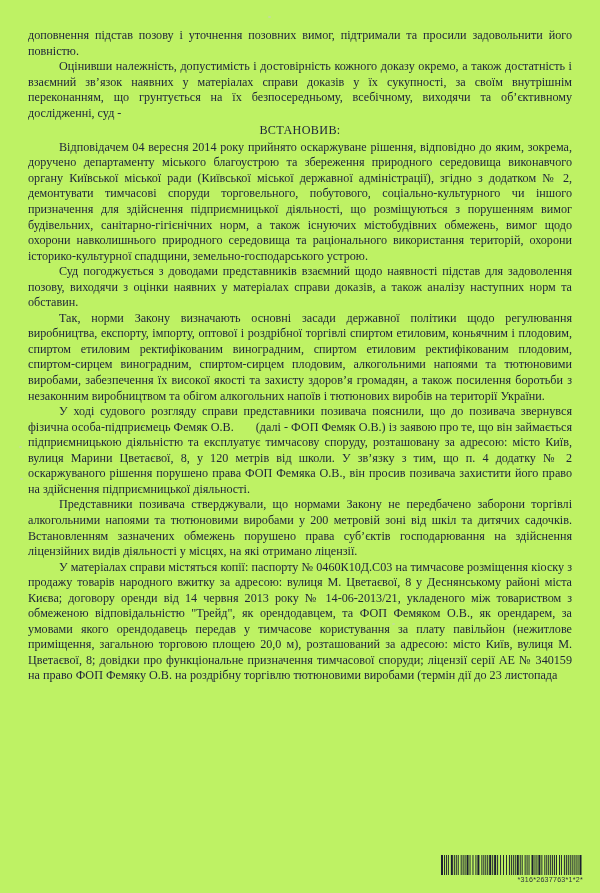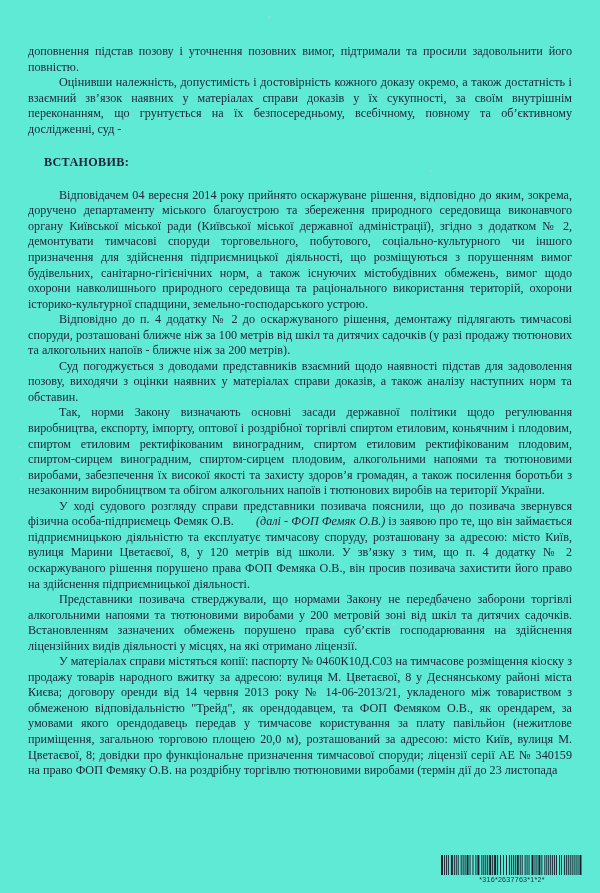--- a/index.html
+++ b/index.html
@@ -13,23 +13,23 @@
     height: 893px;
     position: relative;
     overflow: hidden;
     font-family: "Liberation Serif", "DejaVu Serif", serif;
     color: #1d2230;
   }
 
   .page {
     position: absolute;
     inset: 0;
-    background: #5eead4;
+    background: #bef264;
     box-sizing: border-box;
-    padding: 44px 28px 0 28px;
+    padding: 28px 28px 0 28px;
   }
 
   .doc-body {
     font-size: 12.15px;
     line-height: 15.55px;
     text-align: justify;
     text-justify: inter-word;
     color: #20263a;
     -webkit-font-smoothing: antialiased;
   }
@@ -40,31 +40,30 @@
     text-align: justify;
     text-justify: inter-word;
     hyphens: none;
   }
 
   .para.no-indent {
     text-indent: 0;
   }
 
   .heading-centered {
-    margin: 16px;
-    text-align: left;
+    margin: 0;
+    text-align: center;
     text-indent: 0;
-    font-weight: bold;
+    font-weight: normal;
     letter-spacing: 0.35px;
     padding-top: 1.5px;
     padding-bottom: 1.5px;
   }
 
   .ital {
-    font-style: italic;
     margin-left: 19px;
   }
 
   
   .barcode-area {
     position: absolute;
     left: 441px;
     top: 855px;
     width: 142px;
     text-align: center;
@@ -74,47 +73,47 @@
     width: 142px;
     display: block;
   }
   .barcode-caption {
     font-family: "Liberation Sans", "DejaVu Sans", sans-serif;
     font-size: 7.1px;
     letter-spacing: 0.25px;
     color: #2a2f3d;
     margin-top: 1px;
     white-space: nowrap;
+    text-align: right;
   }
 
   
   .speckle {
     position: absolute;
     background: #c9ccd6;
     border-radius: 50%;
     opacity: 0.5;
   }
 </style>
 </head>
 <body>
 
 <div class="page">
 
   <div class="doc-body">
 
     <p class="para no-indent">доповнення підстав позову і уточнення позовних вимог, підтримали та просили задовольнити його повністю.</p>
 
 
-    <p class="para">Оцінивши належність, допустимість і достовірність кожного доказу окремо, а також достатність і взаємний зв’язок наявних у матеріалах справи доказів у їх сукупності, за своїм внутрішнім переконанням, що грунтується на їх безпосередньому, всебічному, повному та об’єктивному дослідженні, суд -</p>
+    <p class="para">Оцінивши належність, допустимість і достовірність кожного доказу окремо, а також достатність і взаємний зв’язок наявних у матеріалах справи доказів у їх сукупності, за своїм внутрішнім переконанням, що грунтується на їх безпосередньому, всебічному, виходячи та об’єктивному дослідженні, суд -</p>
 
     <p class="heading-centered">ВСТАНОВИВ:</p>
 
     <p class="para">Відповідачем 04 вересня 2014 року прийнято оскаржуване рішення, відповідно до яким, зокрема, доручено департаменту міського благоустрою та збереження природного середовища виконавчого органу Київської міської ради (Київської міської державної адміністрації), згідно з додатком № 2, демонтувати тимчасові споруди торговельного, побутового, соціально-культурного чи іншого призначення для здійснення підприємницької діяльності, що розміщуються з порушенням вимог будівельних, санітарно-гігієнічних норм, а також існуючих містобудівних обмежень, вимог щодо охорони навколишнього природного середовища та раціонального використання територій, охорони історико-культурної спадщини, земельно-господарського устрою.</p>
 
-    <p class="para">Відповідно до п. 4 додатку № 2 до оскаржуваного рішення, демонтажу підлягають тимчасові споруди, розташовані ближче ніж за 100 метрів від шкіл та дитячих садочків (у разі продажу тютюнових та алкогольних напоїв - ближче ніж за 200 метрів).</p>
 
     <p class="para">Суд погоджується з доводами представників взаємний щодо наявності підстав для задоволення позову, виходячи з оцінки наявних у матеріалах справи доказів, а також аналізу наступних норм та обставин.</p>
 
     <p class="para">Так, норми Закону визначають основні засади державної політики щодо регулювання виробництва, експорту, імпорту, оптової і роздрібної торгівлі спиртом етиловим, коньячним і плодовим, спиртом етиловим ректифікованим виноградним, спиртом етиловим ректифікованим плодовим, спиртом-сирцем виноградним, спиртом-сирцем плодовим, алкогольними напоями та тютюновими виробами, забезпечення їх високої якості та захисту здоров’я громадян, а також посилення боротьби з незаконним виробництвом та обігом алкогольних напоїв і тютюнових виробів на території України.</p>
 
     <p class="para">
       <span>У ході судового розгляду справи представники позивача пояснили, що до позивача звернувся фізична особа-підприємець Фемяк О.В. </span><span class="ital">(далі - ФОП Фемяк О.В.)</span><span> із заявою про те, що він займається підприємницькою діяльністю та експлуатує тимчасову споруду, розташовану за адресою: місто Київ, вулиця Марини Цветаєвої, 8, у 120 метрів від школи. У зв’язку з тим, що п. 4 додатку № 2 оскаржуваного рішення порушено права ФОП Фемяка О.В., він просив позивача захистити його право на здійснення підприємницької діяльності.</span>
     </p>
 
     <p class="para">Представники позивача стверджували, що нормами Закону не передбачено заборони торгівлі алкогольними напоями та тютюновими виробами у 200 метровій зоні від шкіл та дитячих садочків. Встановленням зазначених обмежень порушено права суб’єктів господарювання на здійснення ліцензійних видів діяльності у місцях, на які отримано ліцензії.</p>

